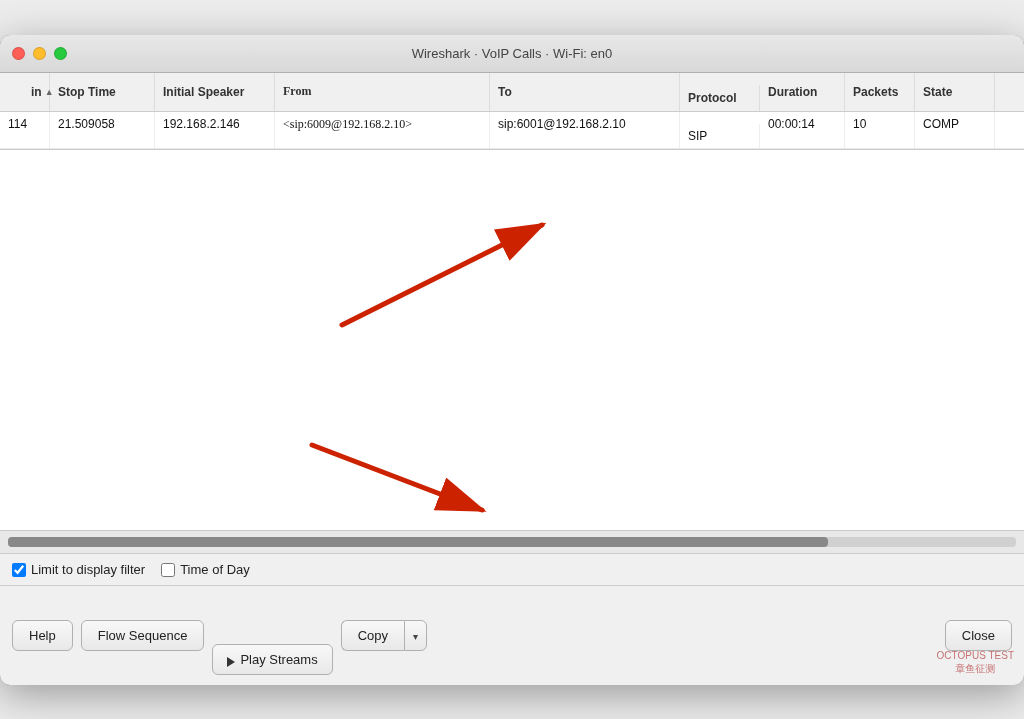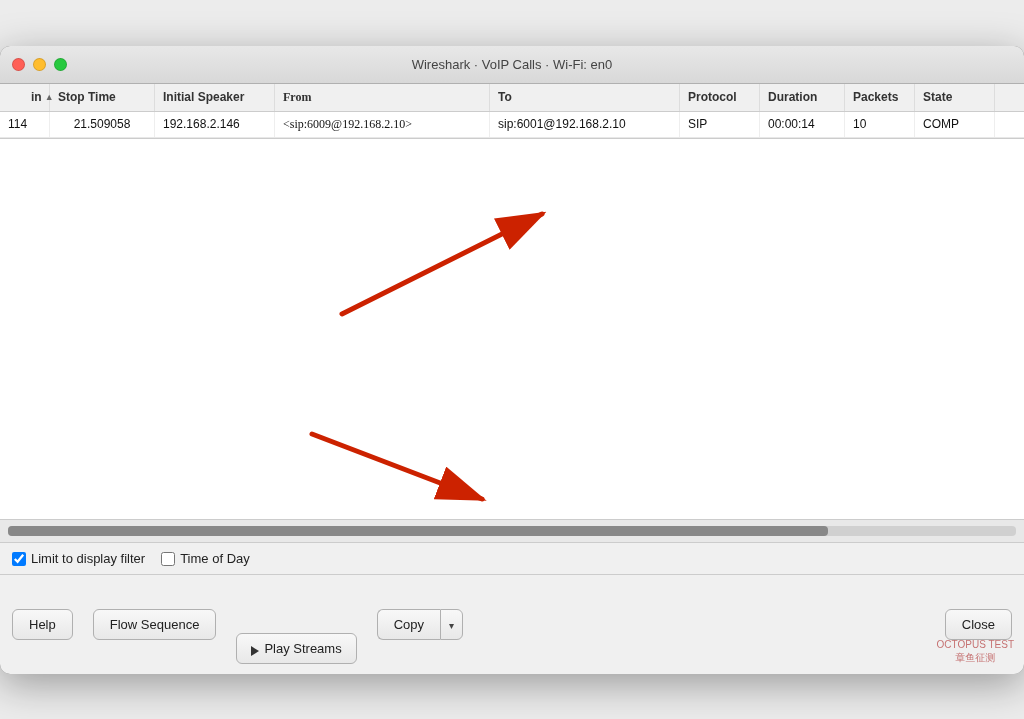--- a/index.html
+++ b/index.html
@@ -68,25 +68,25 @@
     .th {
       padding: 6px 8px;
       border-right: 1px solid #ddd;
       white-space: nowrap;
       display: flex;
       align-items: center;
       gap: 3px;
     }
     .th-arrow { font-size: 9px; color: #666; }
     .col-start { width: 50px; padding-left: 31px; }
-    .col-stop { width: 105px; text-align: center; }
+    .col-stop { width: 105px; }
     .col-speaker { width: 120px; }
     .col-from { width: 215px; font-family: Liberation Serif, serif; }
     .col-to { width: 190px; }
-    .col-protocol { width: 80px; }
+    .col-protocol { width: 80px; margin-top: 12px; }
     .col-duration { width: 85px; }
     .col-packets { width: 70px; }
     .col-state { width: 80px; }
     .table-row {
       display: flex;
       font-size: 12px;
       color: #111;
       border-bottom: 1px solid #e8e8e8;
       background: #fff;
     }
@@ -148,21 +148,21 @@
     .checkbox-label input[type="checkbox"] {
       width: 14px;
       height: 14px;
       accent-color: #007aff;
     }
     .buttons-bar {
       background: #f0f0f0;
       padding: 10px 12px;
       display: flex;
       align-items: center;
-      gap: 20px;
+      gap: 8px;
     }
     .btn {
       padding: 7px 16px;
       font-size: 13px;
       border-radius: 6px;
       border: 1px solid #b0b0b0;
       background: linear-gradient(to bottom, #f8f8f8, #e8e8e8);
       color: #222;
       cursor: pointer;
       white-space: nowrap;

